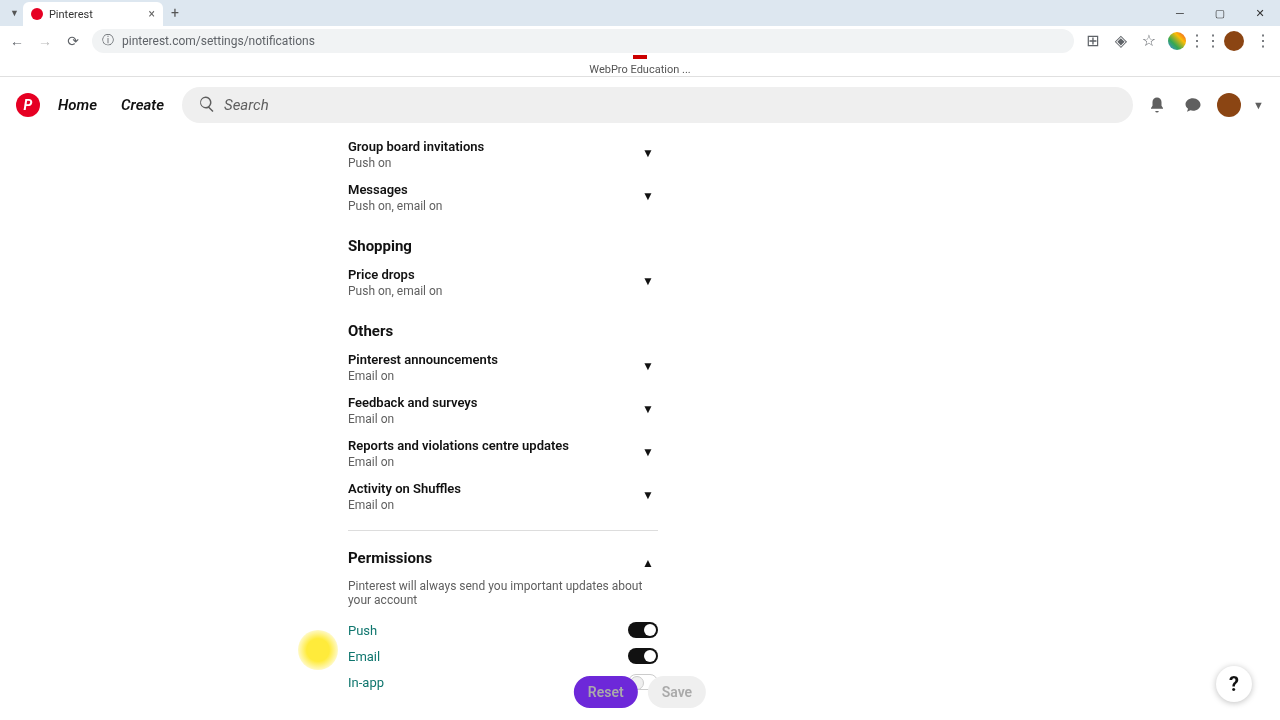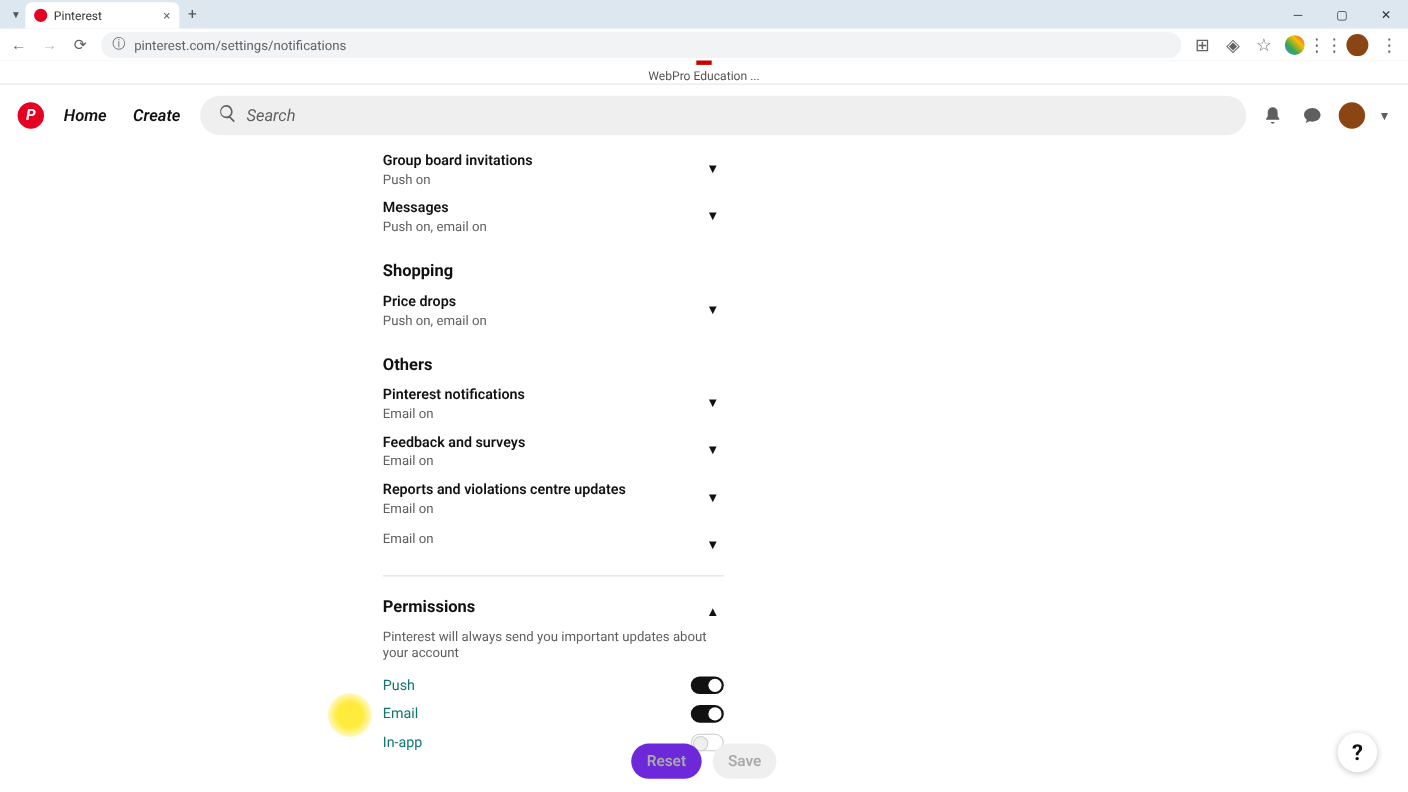--- a/index.html
+++ b/index.html
@@ -170,21 +170,21 @@
         <div class="setting-title">Price drops</div>
         <div class="setting-status">Push on, email on</div>
       </div>
       <span class="chevron">▼</span>
     </div>
 
     <div class="section-header">Others</div>
 
     <div class="setting-row">
       <div class="setting-text">
-        <div class="setting-title">Pinterest notifications</div>
+        <div class="setting-title">Pinterest announcements</div>
         <div class="setting-status">Email on</div>
       </div>
       <span class="chevron">▼</span>
     </div>
 
     <div class="setting-row">
       <div class="setting-text">
         <div class="setting-title">Feedback and surveys</div>
         <div class="setting-status">Email on</div>
       </div>
@@ -194,20 +194,21 @@
     <div class="setting-row">
       <div class="setting-text">
         <div class="setting-title">Reports and violations centre updates</div>
         <div class="setting-status">Email on</div>
       </div>
       <span class="chevron">▼</span>
     </div>
 
     <div class="setting-row">
       <div class="setting-text">
+        <div class="setting-title">Activity on Shuffles</div>
         <div class="setting-status">Email on</div>
       </div>
       <span class="chevron">▼</span>
     </div>
 
     <hr class="divider">
 
     <div class="setting-row" style="cursor:default">
       <div class="section-header" style="margin:0">Permissions</div>
       <span class="chevron">▲</span>

